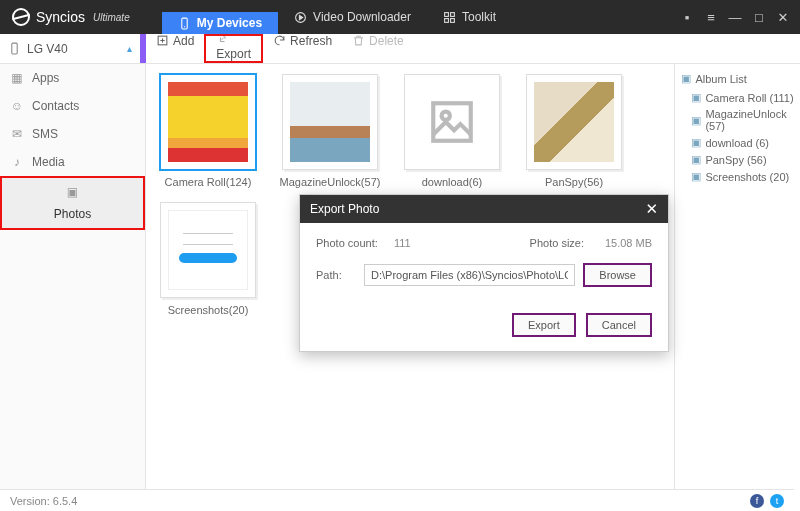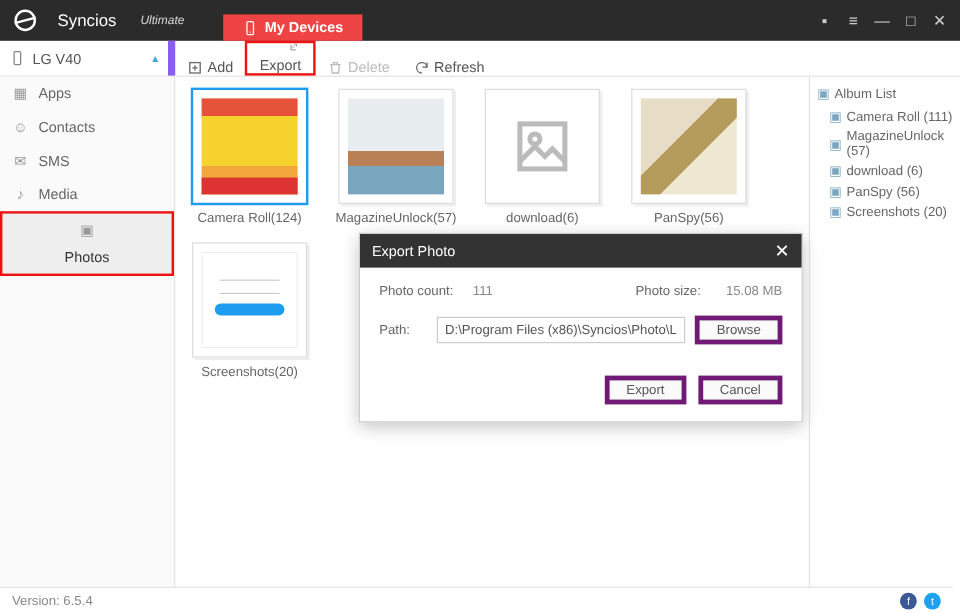--- a/index.html
+++ b/index.html
@@ -1,35 +1,35 @@
 <!DOCTYPE html>
 <html><head>
 <meta charset="utf-8">
 <style>
 * { box-sizing: border-box; margin: 0; padding: 0; font-family: "Segoe UI", Arial, sans-serif; }
 body { width: 800px; height: 511px; background: #fff; overflow: hidden; position: relative; font-size: 12px; color: #555; }
 
 
 .topbar { height: 34px; background: #2b2b2b; display: flex; align-items: center; color: #fff; }
-.brand { display: flex; align-items: center; gap: 18px; padding: 0 12px; font-size: 14px; }
+.brand { display: flex; align-items: center; gap: 6px; padding: 0 12px; font-size: 14px; }
 .brand-logo { width: 18px; height: 18px; border: 2px solid #fff; border-radius: 50%; position: relative; }
 .brand-logo::after { content: ""; position: absolute; top: 6px; left: -2px; right: -2px; height: 2px; background: #fff; transform: rotate(-15deg); }
 .brand-sub { font-size: 10px; font-style: italic; opacity: .8; margin-left: 2px; }
 .toptabs { display: flex; height: 100%; margin-left: 20px; }
 .toptab { display: flex; align-items: center; gap: 6px; padding: 0 16px; color: #ddd; font-size: 12px; cursor: pointer; }
-.toptab.active { background: #ef4444; color: #fff; font-weight: bold; margin-top: 12px; }
+.toptab.active { background: #3b82f6; color: #fff; font-weight: bold; margin-top: 12px; }
 .topright { margin-left: auto; display: flex; gap: 10px; padding-right: 10px; }
 .topright span { color: #ccc; cursor: pointer; font-size: 13px; width: 14px; text-align: center; }
 
 
 .subrow { height: 30px; border-bottom: 1px solid #e4e4e4; display: flex; align-items: stretch; }
 .device-cell { width: 146px; display: flex; align-items: center; padding: 0 8px; border-right: 6px solid #8b5cf6; gap: 6px; }
 .device-cell .chev { margin-left: auto; color: #4aa3df; font-size: 10px; }
 .toolbar { display: flex; align-items: center; }
-.tool { display: flex; align-items: flex-end; gap: 4px; padding: 0 10px; height: 100%; color: #555; cursor: pointer; font-size: 12px; }
+.tool { display: flex; align-items: flex-start; gap: 4px; padding: 0 10px; height: 100%; color: #555; cursor: pointer; font-size: 12px; }
 .tool.disabled { color: #bbb; }
 .highlight-red { border: 2px solid #e11; flex-direction: column; }
 
 
 .body { display: flex; height: calc(100% - 34px - 30px - 22px); }
 .sidebar { width: 146px; border-right: 1px solid #e4e4e4; background: #fafafa; }
 .navitem { display: flex; align-items: center; gap: 8px; padding: 7px 10px; color: #666; cursor: pointer; font-size: 12px; }
 .navitem.active { background: #eee; color: #333; }
 .navitem .icon { width: 14px; text-align: center; color: #999; }
 
@@ -61,21 +61,21 @@
 .modal { position: absolute; left: 299px; top: 194px; width: 370px; background: #fff; border: 1px solid #ccc; box-shadow: 0 4px 14px rgba(0,0,0,.25); z-index: 10; }
 .modal-head { background: #333; color: #fff; height: 28px; display: flex; align-items: center; padding: 0 10px; font-size: 12px; }
 .modal-head .x { margin-left: auto; cursor: pointer; font-size: 15px; }
 .modal-body { padding: 14px 16px 12px; font-size: 11px; color: #666; }
 .modal-row { display: flex; align-items: center; margin-bottom: 14px; gap: 8px; }
 .modal-row .lbl { width: 70px; }
 .modal-row .val { width: 60px; color: #888; }
 .modal-row .lbl2 { width: 70px; text-align: right; margin-left: auto; }
 .modal-row .val2 { width: 60px; color: #888; text-align: right; }
 .path-input { flex: 1; height: 22px; border: 1px solid #ccc; padding: 0 6px; font-size: 11px; color: #555; }
-.btn { height: 24px; padding: 0 14px; border: 4px solid #701a75; background: #fafafa; font-size: 11px; color: #555; cursor: pointer; }
+.btn { height: 24px; padding: 0 14px; border: 2px solid #701a75; background: #fafafa; font-size: 11px; color: #555; cursor: pointer; }
 .modal-foot { display: flex; justify-content: flex-end; gap: 10px; padding: 0 16px 14px; }
 
 .footer { position: absolute; bottom: 0; left: 0; right: 6px; height: 22px; border-top: 1px solid #e4e4e4; display: flex; align-items: center; padding: 0 10px; font-size: 11px; color: #888; background: #fff; }
 .footer .social { margin-left: auto; display: flex; gap: 6px; }
 .footer .social span { width: 14px; height: 14px; border-radius: 50%; color: #fff; font-size: 9px; display: flex; align-items: center; justify-content: center; }
 .fb { background: #3b5998; } .tw { background: #1da1f2; }
 
 .icon-svg { width: 13px; height: 13px; }
 </style>
 </head>
@@ -87,20 +87,36 @@
     <span>Syncios</span>
     <span class="brand-sub">Ultimate</span>
   </div>
   <div class="toptabs">
     <div class="toptab active">
       <svg class="icon-svg" viewBox="0 0 24 24" fill="none" stroke="#fff" stroke-width="2">
           <rect x="7" y="2" width="10" height="20" rx="2"></rect>
           <line x1="11" y1="18" x2="13" y2="18"></line>
         </svg>
       <span>My Devices</span>
+    </div>
+    <div class="toptab">
+      <svg class="icon-svg" viewBox="0 0 24 24" fill="none" stroke="#ddd" stroke-width="2">
+          <circle cx="12" cy="12" r="9"></circle>
+          <polygon points="10,8 16,12 10,16" fill="#ddd"></polygon>
+        </svg>
+      <span>Video Downloader</span>
+    </div>
+    <div class="toptab">
+      <svg class="icon-svg" viewBox="0 0 24 24" fill="none" stroke="#ddd" stroke-width="2">
+          <rect x="3" y="3" width="7" height="7"></rect>
+          <rect x="14" y="3" width="7" height="7"></rect>
+          <rect x="3" y="14" width="7" height="7"></rect>
+          <rect x="14" y="14" width="7" height="7"></rect>
+        </svg>
+      <span>Toolkit</span>
     </div>
   </div>
   <div class="topright">
     <span>▪</span>
     <span>≡</span>
     <span>—</span>
     <span>□</span>
     <span>✕</span>
   </div>
 </div>
@@ -123,34 +139,34 @@
       <span>Add</span>
     </div>
     <div class="tool highlight-red">
       <svg class="icon-svg" viewBox="0 0 24 24" fill="none" stroke="#666" stroke-width="2">
           <path d="M5 5v14h14"></path>
           <path d="M9 13l6-6"></path>
           <path d="M15 3h6v6"></path>
         </svg>
       <span>Export</span>
     </div>
+    <div class="tool">
+      <svg class="icon-svg" viewBox="0 0 24 24" fill="none" stroke="#666" stroke-width="2">
+          <path d="M20 11A8 8 0 1 0 12 20"></path>
+          <polyline points="20 4 20 11 13 11"></polyline>
+        </svg>
+      <span>Refresh</span>
+    </div>
     <div class="tool disabled">
       <svg class="icon-svg" viewBox="0 0 24 24" fill="none" stroke="#bbb" stroke-width="2">
           <path d="M4 7h16"></path>
           <path d="M9 7V4h6v3"></path>
           <path d="M6 7l1 13h10l1-13"></path>
         </svg>
       <span>Delete</span>
-    </div>
-    <div class="tool">
-      <svg class="icon-svg" viewBox="0 0 24 24" fill="none" stroke="#666" stroke-width="2">
-          <path d="M20 11A8 8 0 1 0 12 20"></path>
-          <polyline points="20 4 20 11 13 11"></polyline>
-        </svg>
-      <span>Refresh</span>
     </div>
   </div>
 </div>
 
 <div class="body">
   <div class="sidebar">
     <div class="navitem">
         <span class="icon">▦</span>
         <span>Apps</span>
       </div>

